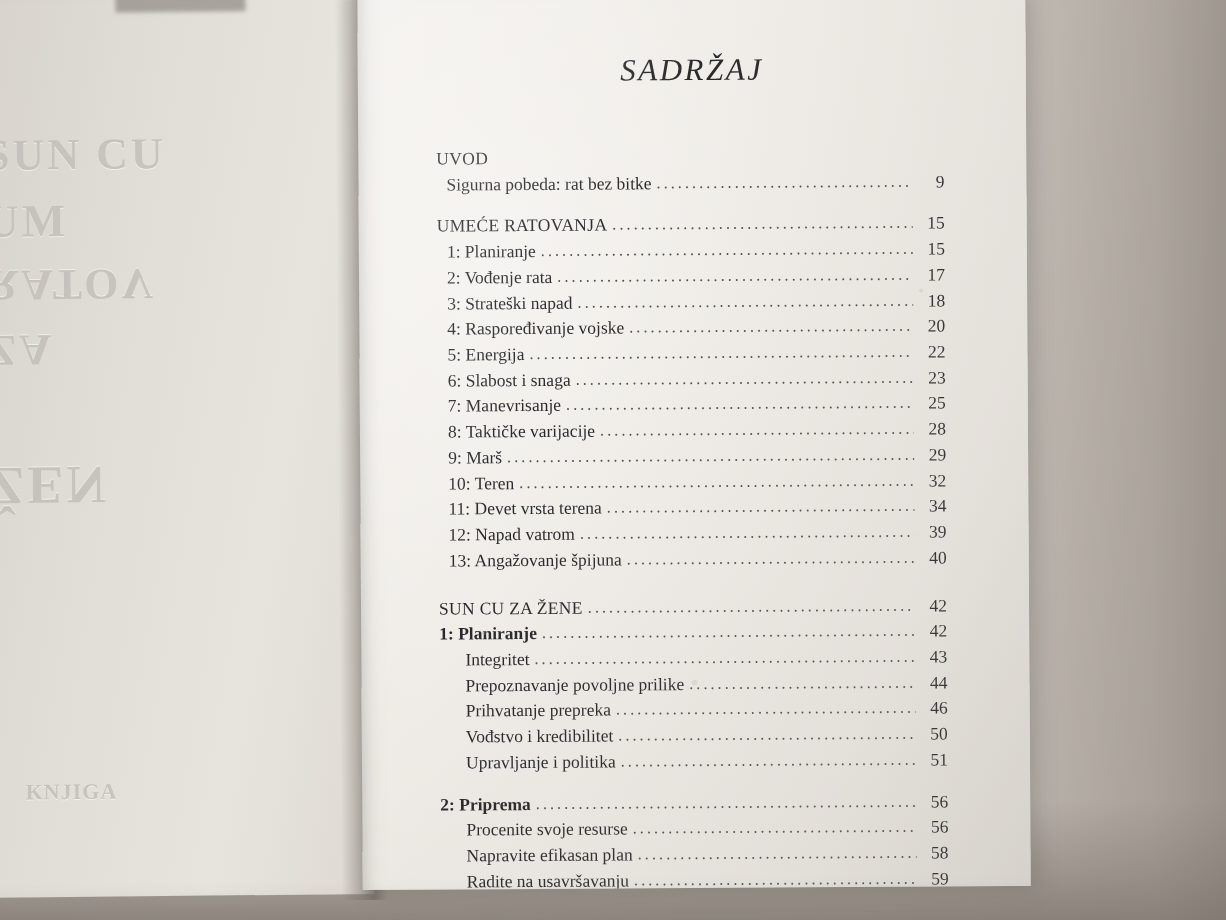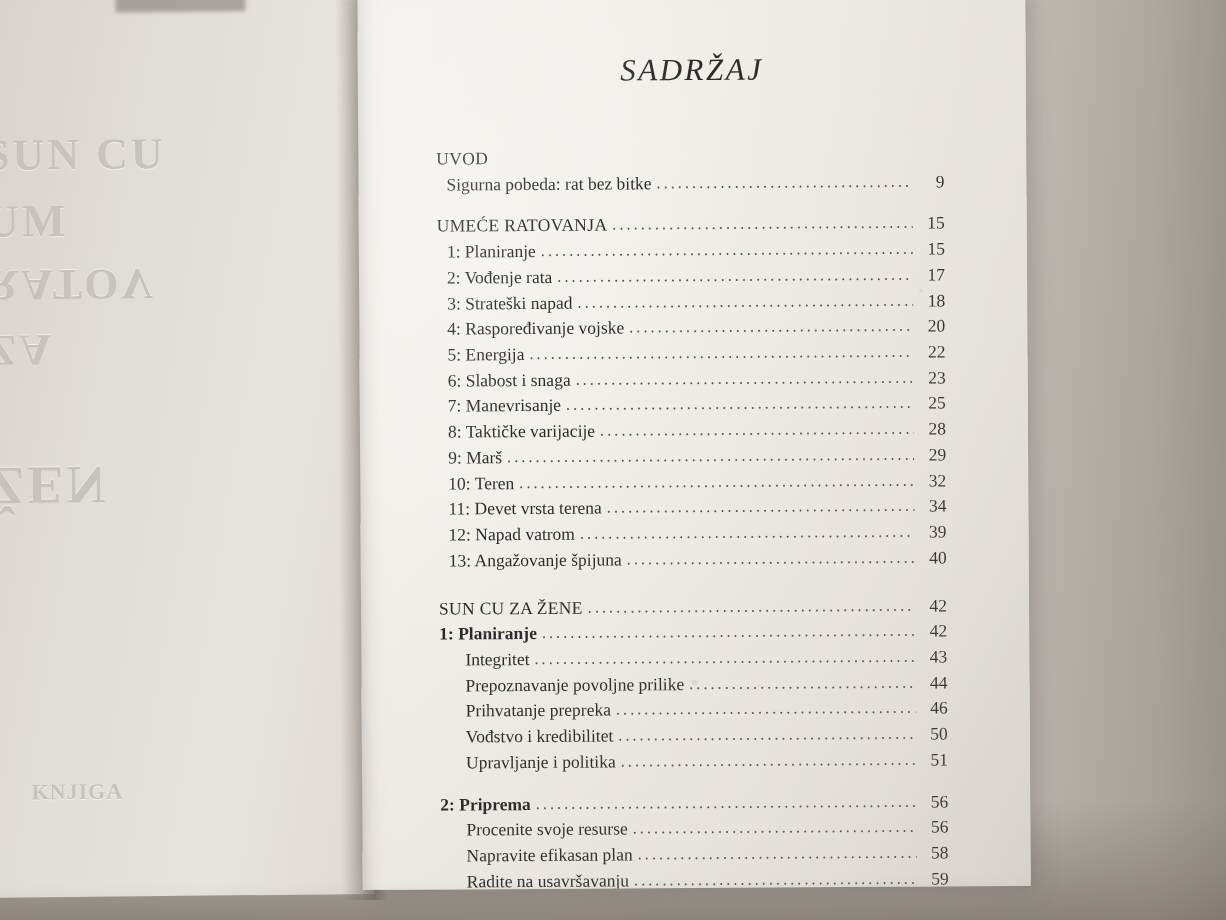--- a/index.html
+++ b/index.html
@@ -52,21 +52,21 @@
     font-weight: 700;
     letter-spacing: 3px;
     text-shadow: 0 1px 0 rgba(255,255,255,0.55);
     user-select: none;
   }
   .ghost.g1 { left: 18px; top: 140px; font-size: 44px; }
   .ghost.g2 { left: 18px; top: 205px; font-size: 46px; }
   .ghost.g3 { left: 18px; top: 270px; font-size: 44px; transform: scaleY(-1); }
   .ghost.g4 { left: 18px; top: 335px; font-size: 44px; transform: scaleY(-1); }
   .ghost.g5 { left: 18px; top: 465px; font-size: 54px; transform: scaleY(-1); }
-  .ghost.g6 { left: 58px; top: 790px; font-size: 22px; letter-spacing: 1px; }
+  .ghost.g6 { left: 52px; top: 790px; font-size: 22px; letter-spacing: 1px; }
   .left-dark-patch {
     position: absolute;
     left: 150px;
     top: -10px;
     width: 130px;
     height: 34px;
     background: rgba(120,113,105,0.55);
     filter: blur(2px);
   }
 

